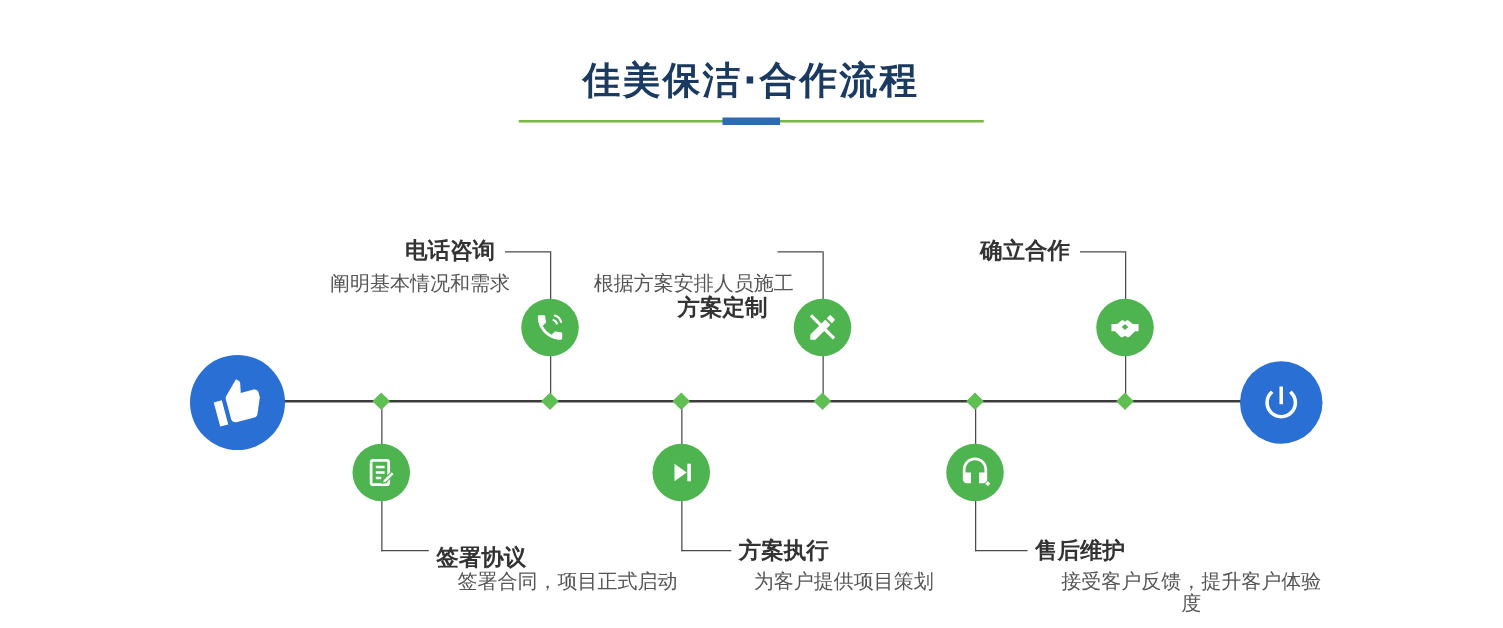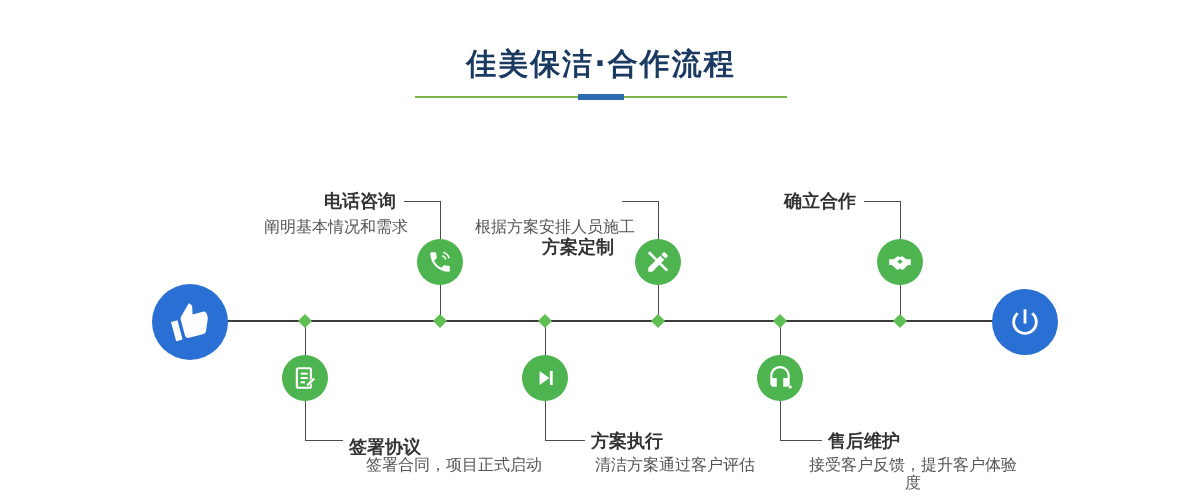--- a/index.html
+++ b/index.html
@@ -92,21 +92,21 @@
   <div class="vline" style="left:545px;top:321px;height:120px;"></div>
   <div class="tick" style="left:545px;top:440px;width:40px;"></div>
   <div class="diamond" style="left:540px;"></div>
   <div class="node-circle" style="left:522px;top:355px;">
     <svg width="26" height="26" viewBox="0 0 24 24">
       <path fill="#ffffff" d="M7 5.5v13l9-6.5z"></path>
       <rect x="16.5" y="5.5" width="2.6" height="13" fill="#ffffff"></rect>
     </svg>
   </div>
   <div class="step-title" style="left:591px;top:430px;width:80px;">方案执行</div>
-  <div class="step-desc" style="left:590px;top:456px;width:170px;">清洁方案通过客户评估</div>
+  <div class="step-desc" style="left:590px;top:456px;width:170px;">为客户提供项目策划</div>
 
   <div class="vline" style="left:658px;top:201px;height:120px;"></div>
   <div class="tick" style="left:622px;top:201px;width:36px;"></div>
   <div class="diamond" style="left:653px;"></div>
   <div class="node-circle" style="left:635px;top:239px;">
     <svg width="26" height="26" viewBox="0 0 24 24">
       <rect x="10.8" y="-0.5" width="2.4" height="24" transform="rotate(-45 12 11.5)" fill="#ffffff"></rect>
       <path fill="#ffffff" d="M3 17.25V21h3.75L17.81 9.94l-3.75-3.75L3 17.25z"></path>
       <path fill="#ffffff" d="M20.71 7.04c.39-.39.39-1.02 0-1.41l-2.34-2.34c-.39-.39-1.02-.39-1.41 0l-1.83 1.83 3.75 3.75 1.83-1.83z"></path>
     </svg>
@@ -117,21 +117,21 @@
   <div class="vline" style="left:780px;top:321px;height:120px;"></div>
   <div class="tick" style="left:780px;top:440px;width:42px;"></div>
   <div class="diamond" style="left:775px;"></div>
   <div class="node-circle" style="left:757px;top:355px;">
     <svg width="26" height="26" viewBox="0 0 24 24">
       <path fill="#ffffff" d="M12 1c-4.97 0-9 4.03-9 9v7c0 1.66 1.34 3 3 3h3v-8H5v-2c0-3.87 3.13-7 7-7s7 3.13 7 7v2h-4v8h3c1.66 0 3-1.34 3-3v-7c0-4.97-4.03-9-9-9z"></path>
       <path d="M19.8 20.2h3.2m-1.6-1.6v3.2" stroke="#ffffff" stroke-width="1.4" fill="none"></path>
     </svg>
   </div>
   <div class="step-title" style="left:828px;top:430px;width:80px;">售后维护</div>
-  <div class="step-desc" style="left:808px;top:456px;width:210px;">接受客户反馈，提升客户体验度</div>
+  <div class="step-desc" style="left:848px;top:456px;width:210px;">接受客户反馈，提升客户体验度</div>
 
   <div class="vline" style="left:900px;top:201px;height:120px;"></div>
   <div class="tick" style="left:864px;top:201px;width:36px;"></div>
   <div class="diamond" style="left:895px;"></div>
   <div class="node-circle" style="left:877px;top:239px;">
     <svg width="26" height="26" viewBox="0 0 24 24">
       <path fill="#ffffff" d="M2 9.5h4.2l3.3-2.6c.4-.3 1-.3 1.4 0l1.1.9 1.1-.9c.4-.3 1-.3 1.4 0l3.3 2.6H22v5.2h-2.6l-4.1 4.1c-.5.5-1.3.6-1.9.2l-1.4-.9-1.4.9c-.6.4-1.4.3-1.9-.2l-4.1-4.1H2z"></path>
       <path fill="#4eb450" d="M9.5 11.6l2.5-2.1 2.5 2.1-2.5 2.3z"></path>
     </svg>
   </div>

